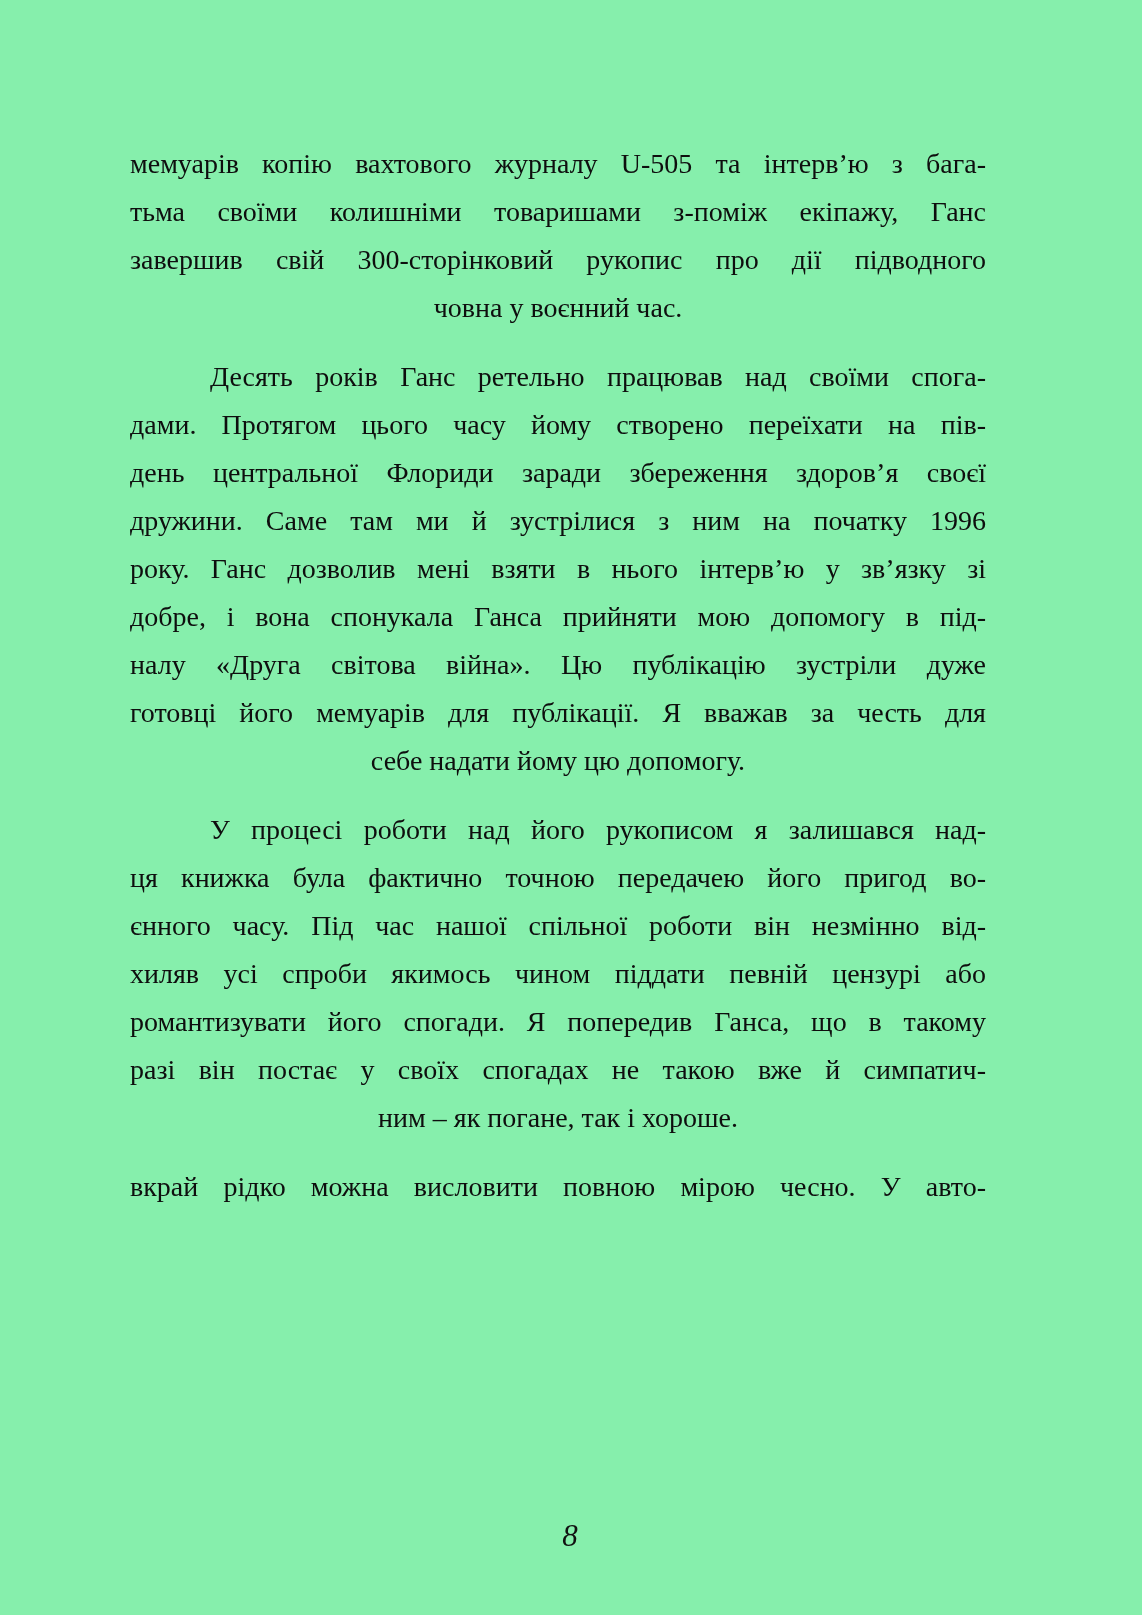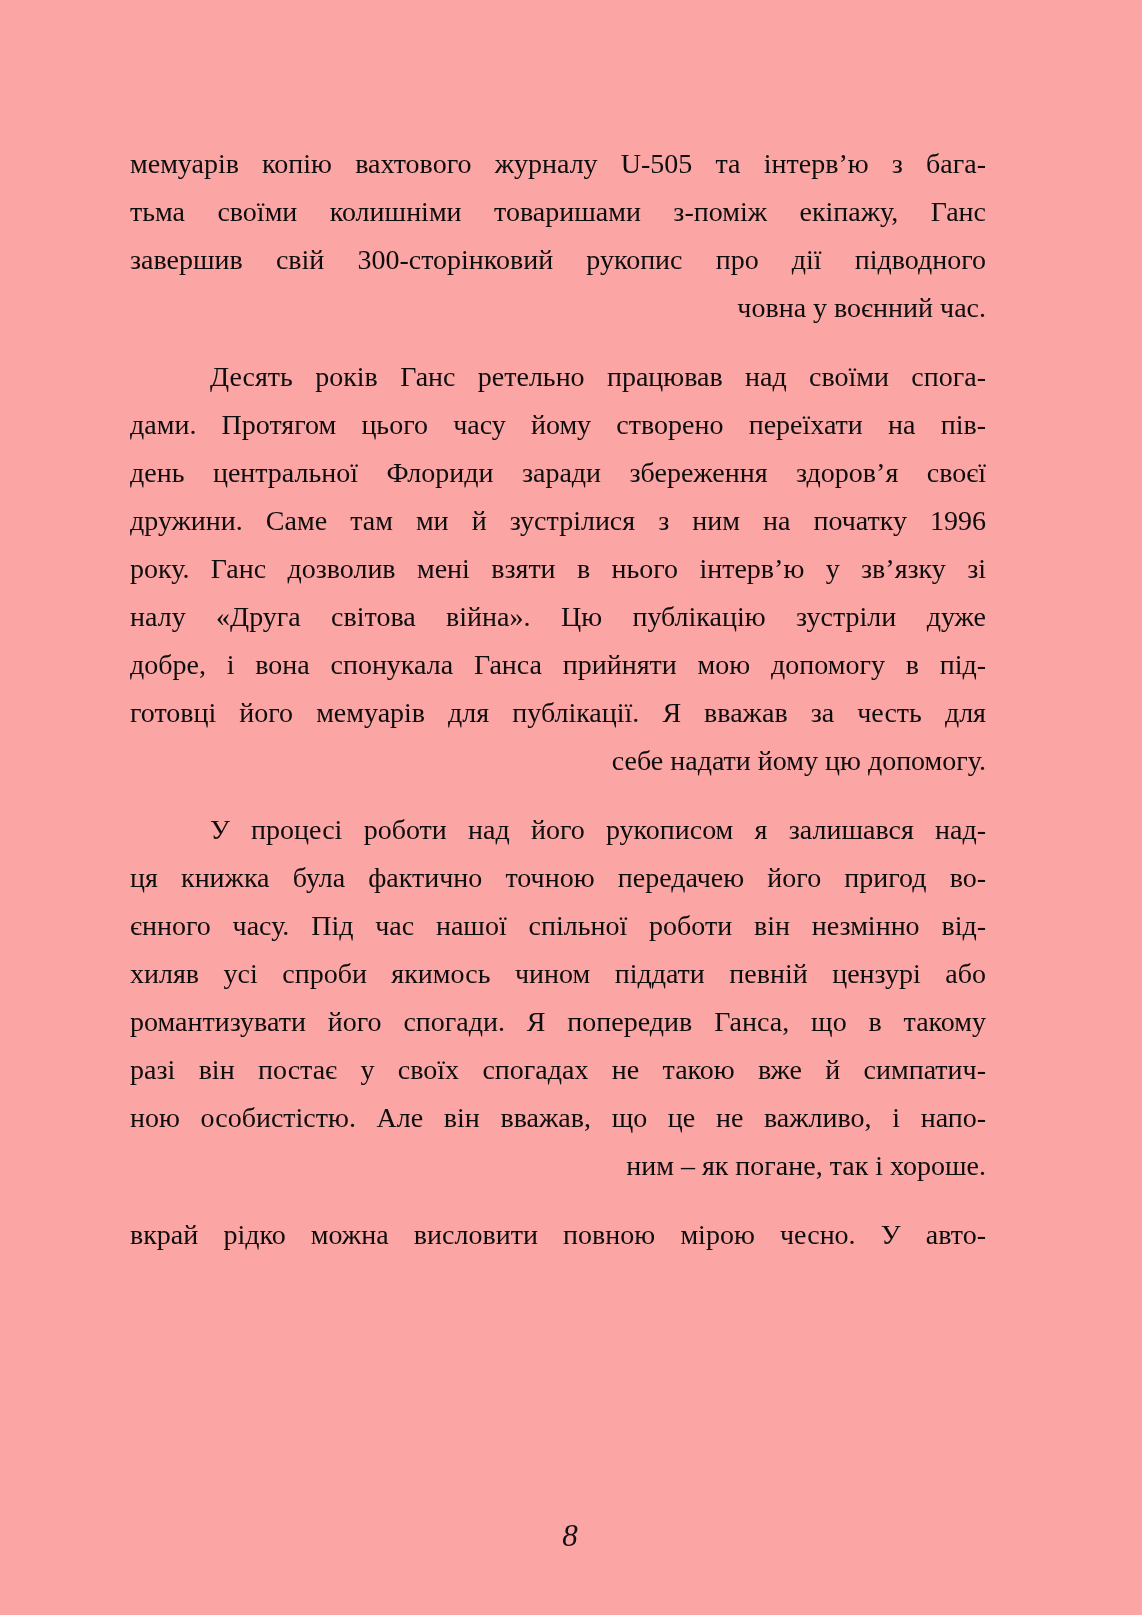--- a/index.html
+++ b/index.html
@@ -4,21 +4,21 @@
 <style>
   html, body {
     margin: 0;
     padding: 0;
     background: #ffffff;
   }
   .book-page {
     position: relative;
     width: 1142px;
     height: 1615px;
-    background: #fca5a5;
+    background: #86efac;
     font-family: "Liberation Serif", "DejaVu Serif", serif;
     color: #0e0e0e;
     overflow: hidden;
   }
   .text-block {
     position: absolute;
     left: 130px;
     top: 140px;
     width: 856px;
     font-size: 28px;
@@ -35,21 +35,21 @@
     text-align: justify;
     overflow: hidden;
   }
   .jline::after {
     content: "";
     display: inline-block;
     width: 100%;
     height: 0;
   }
   .plain {
-    text-align: right;
+    text-align: center;
   }
   .indent {
     text-indent: 80px;
   }
   .page-number {
     position: absolute;
     top: 1512px;
     left: 130px;
     width: 880px;
     height: 48px;
@@ -70,33 +70,32 @@
         <div class="line jline">тьма своїми колишніми товаришами з-поміж екіпажу, Ганс</div>
         <div class="line jline">завершив свій 300-сторінковий рукопис про дії підводного</div>
         <div class="line plain">човна у воєнний час.</div>
       </div>
       <div class="paragraph">
         <div class="line jline indent">Десять років Ганс ретельно працював над своїми спога-</div>
         <div class="line jline">дами. Протягом цього часу йому створено переїхати на пів-</div>
         <div class="line jline">день центральної Флориди заради збереження здоров’я своєї</div>
         <div class="line jline">дружини. Саме там ми й зустрілися з ним на початку 1996</div>
         <div class="line jline">року. Ганс дозволив мені взяти в нього інтерв’ю у зв’язку зі</div>
+        <div class="line jline">добре, і вона спонукала Ганса прийняти мою допомогу в під-</div>
         <div class="line jline">налу «Друга світова війна». Цю публікацію зустріли дуже</div>
-        <div class="line jline">добре, і вона спонукала Ганса прийняти мою допомогу в під-</div>
         <div class="line jline">готовці його мемуарів для публікації. Я вважав за честь для</div>
         <div class="line plain">себе надати йому цю допомогу.</div>
       </div>
       <div class="paragraph">
         <div class="line jline indent">У процесі роботи над його рукописом я залишався над-</div>
         <div class="line jline">ця книжка була фактично точною передачею його пригод во-</div>
         <div class="line jline">єнного часу. Під час нашої спільної роботи він незмінно від-</div>
         <div class="line jline">хиляв усі спроби якимось чином піддати певній цензурі або</div>
         <div class="line jline">романтизувати його спогади. Я попередив Ганса, що в такому</div>
         <div class="line jline">разі він постає у своїх спогадах не такою вже й симпатич-</div>
-        <div class="line jline">ною особистістю. Але він вважав, що це не важливо, і напо-</div>
         <div class="line plain">ним – як погане, так і хороше.</div>
       </div>
       <div class="paragraph">
         <div class="line jline">вкрай рідко можна висловити повною мірою чесно. У авто-</div>
       </div>
     </div>
   <div class="page-number">8</div>
 </div>
 
 </body></html>

